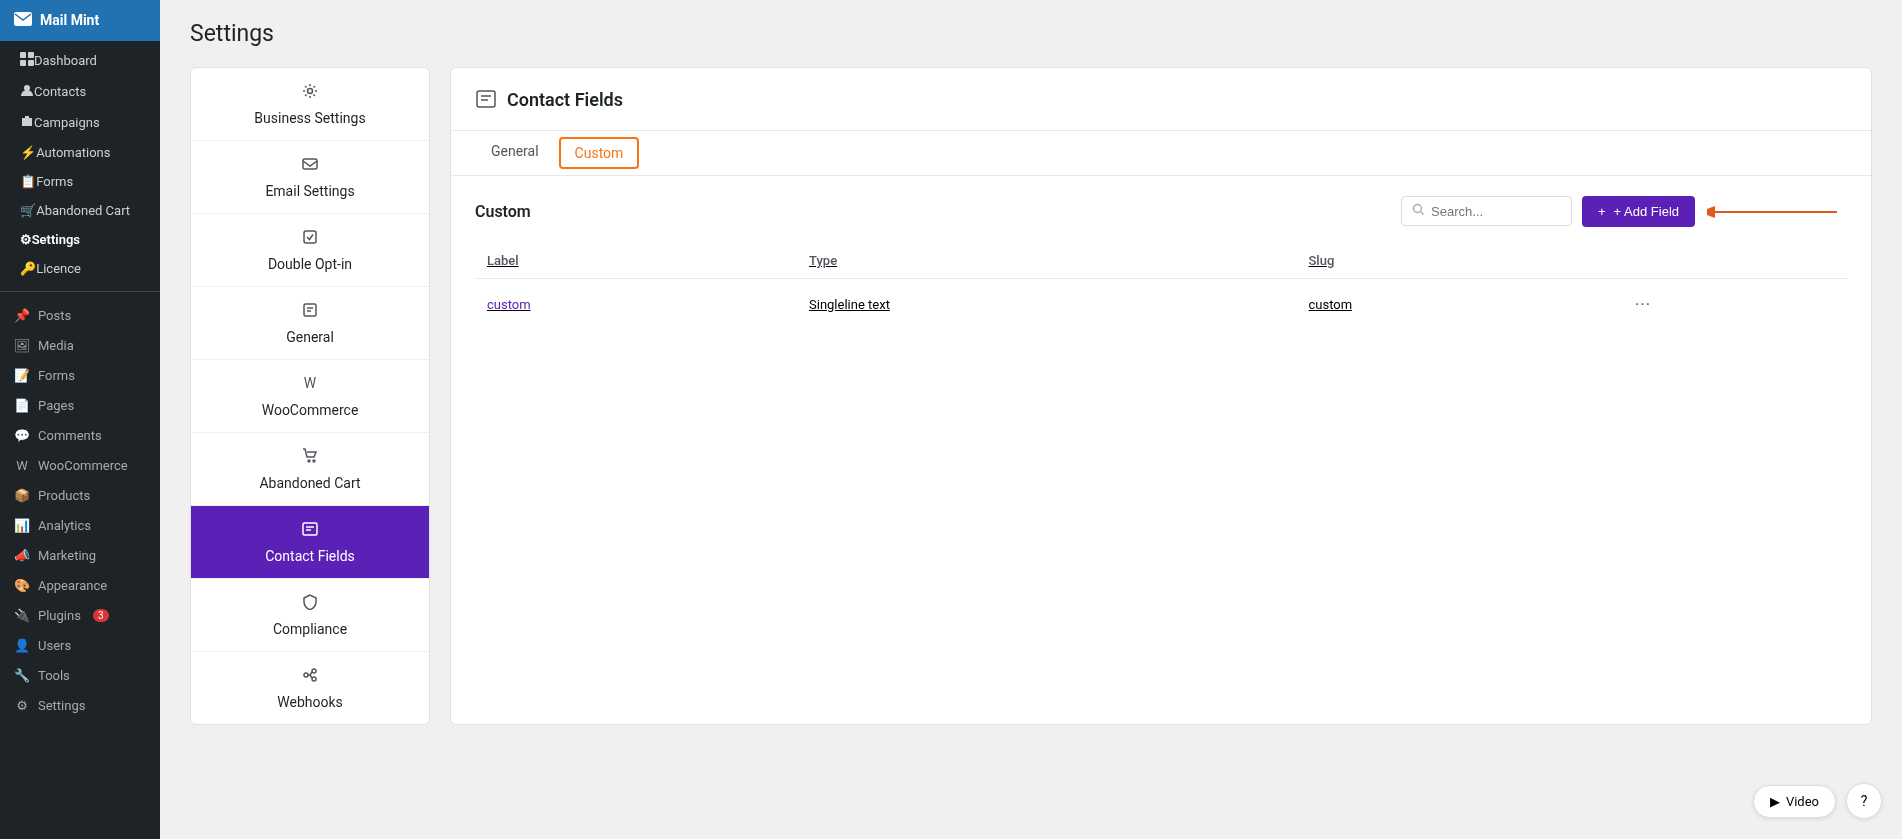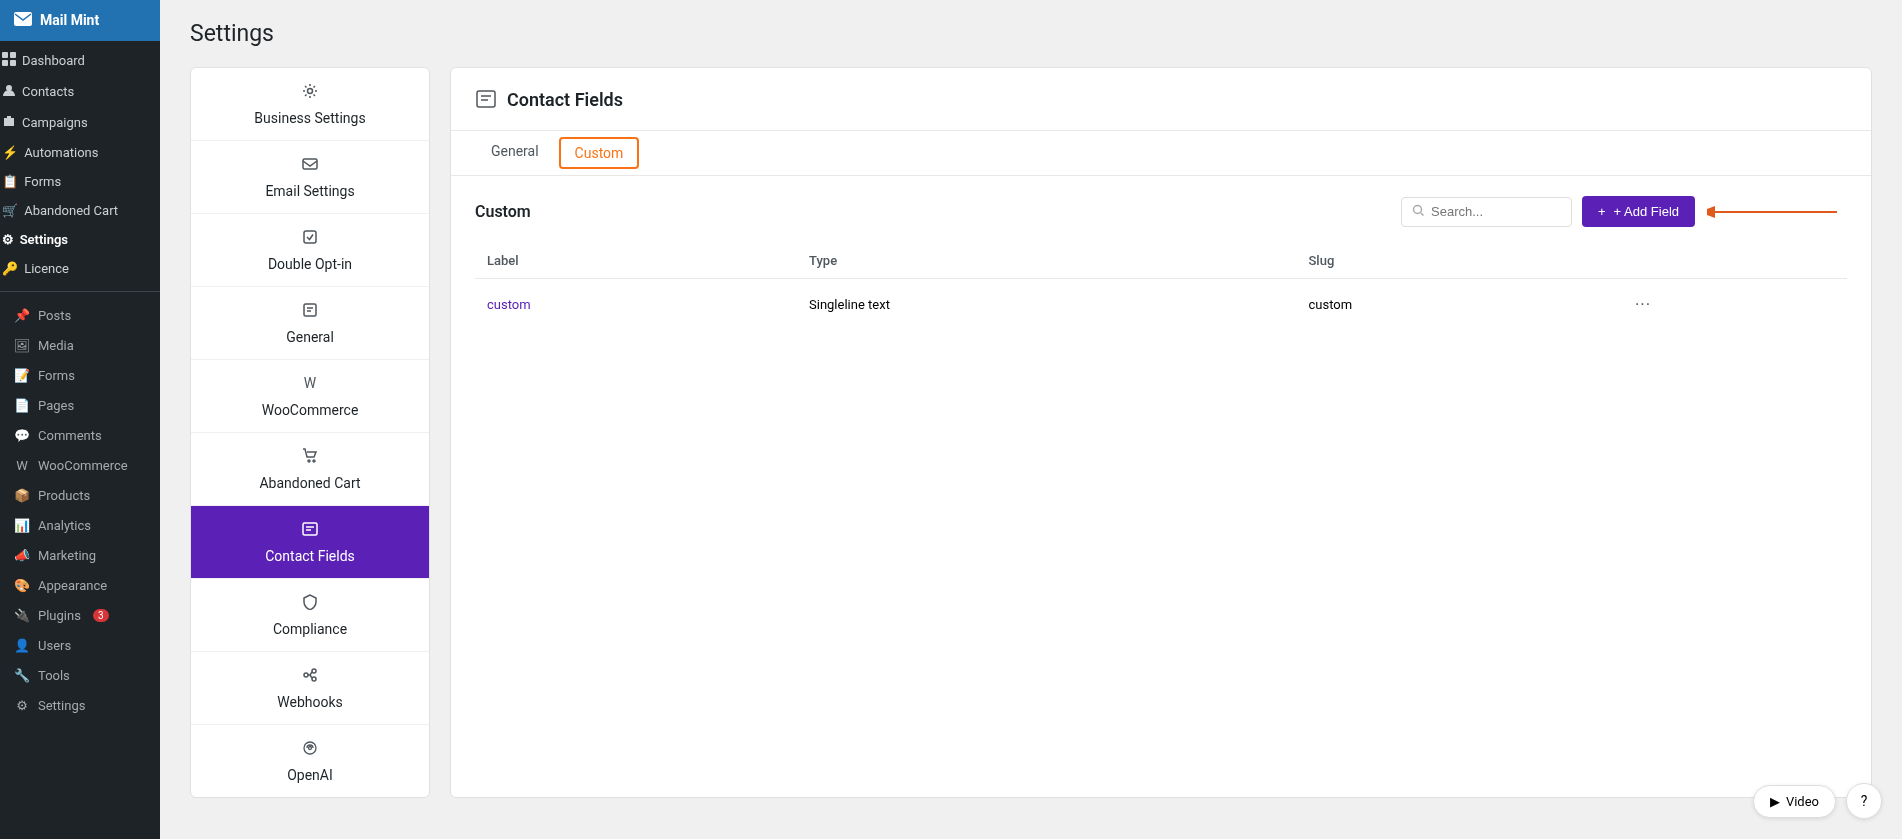--- a/index.html
+++ b/index.html
@@ -7,21 +7,21 @@
 
     
     .sidebar { width: 160px; background: #1d2327; min-height: 839px; flex-shrink: 0; padding-top: 0; }
     .sidebar-section { padding: 4px 0; }
     .sidebar-item { display: flex; align-items: center; gap: 8px; padding: 7px 14px; color: #a7aaad; cursor: pointer; font-size: 13px; }
     .sidebar-item .item-icon { width: 16px; height: 16px; display: inline-flex; align-items: center; justify-content: center; flex-shrink: 0; }
     .sidebar-divider { border-top: 1px solid #3c434a; margin: 4px 0; }
     .sidebar-wp-items { padding: 4px 0; }
     .badge { background: #d63638; color: #fff; border-radius: 9px; font-size: 10px; padding: 1px 5px; margin-left: 4px; }
     .mail-mint-header { background: #2271b1; padding: 12px 14px; color: #fff; font-size: 14px; font-weight: 700; display: flex; align-items: flex-start; gap: 8px; }
-    .mm-nav-item { display: flex; align-items: center; gap: 6px; padding: 7px 2px; color: #ccd0d4; cursor: pointer; font-size: 13px; }
+    .mm-nav-item { display: flex; align-items: center; padding: 7px 20px; color: #ccd0d4; cursor: pointer; font-size: 13px; }
     .mm-nav-item.active-settings { color: #fff; font-weight: 600; }
 
     
     .main { flex: 1; overflow-y: auto; background: #f0f0f1; }
     .content-area { padding: 20px 30px; max-width: 100%; }
     .page-title { font-size: 23px; font-weight: 400; color: #1d2327; margin-bottom: 20px; }
 
     
     .settings-layout { display: flex; gap: 20px; }
 
@@ -42,27 +42,27 @@
 
     
     .cf-tabs { display: flex; gap: 0; padding: 0 24px; border-bottom: 1px solid #e8e8e8; }
     .cf-tab { padding: 12px 16px; cursor: pointer; color: #50575e; font-size: 14px; border-bottom: 2px solid transparent; margin-bottom: -1px; }
     .cf-tab.active { color: #f97316; border-bottom: 2px solid #f97316; border: 2px solid #f97316; border-radius: 4px; margin: 6px 4px; padding: 6px 14px; }
 
     
     .cf-table-area { padding: 20px 24px; }
     .cf-table-header { display: flex; align-items: center; justify-content: space-between; margin-bottom: 16px; }
     .cf-table-title { font-size: 16px; font-weight: 600; color: #1d2327; }
-    .cf-table-actions { display: flex; align-items: center; gap: 10px; }
+    .cf-table-actions { display: flex; align-items: flex-start; gap: 10px; }
     .search-input-wrap { display: flex; align-items: center; border: 1px solid #ddd; border-radius: 4px; padding: 6px 10px; gap: 6px; background: #fff; }
     .search-input-wrap input { border: none; outline: none; font-size: 13px; color: #50575e; width: 130px; }
     .add-field-btn { background: #5b21b6; color: #fff; border: none; border-radius: 4px; padding: 8px 16px; font-size: 13px; font-weight: 500; cursor: pointer; display: flex; align-items: center; gap: 6px; }
 
     
-    .cf-table { width: 100%; border-collapse: collapse; }
+    .cf-table { width: 100%; border-collapse: collapse; text-decoration: underline; }
     .cf-table th { text-align: left; padding: 10px 12px; color: #50575e; font-size: 13px; font-weight: 500; border-bottom: 1px solid #e8e8e8; }
     .cf-table td { padding: 12px 12px; font-size: 13px; border-bottom: 1px solid #f0f0f0; }
     .cf-table tr:last-child td { border-bottom: none; }
     .field-link { color: #5b21b6; text-decoration: none; cursor: pointer; }
     .more-btn { background: none; border: none; cursor: pointer; color: #50575e; font-size: 16px; padding: 4px; }
     .add-field-row { display: flex; align-items: center; gap: 0; }
   </style>
 </head>
 <body>
 
@@ -269,30 +269,20 @@
         <div class="settings-nav-item">
           <span class="nav-icon">
             <svg width="16" height="16" viewBox="0 0 16 16" fill="none" stroke="#50575e" stroke-width="1.5">
               <circle cx="4" cy="8" r="2"></circle>
               <circle cx="12" cy="4" r="2"></circle>
               <circle cx="12" cy="12" r="2"></circle>
               <path d="M6 8h2l2-3M6 8h2l2 3"></path>
             </svg>
           </span>
           <span>Webhooks</span>
-        </div>
-        <div class="settings-nav-item">
-          <span class="nav-icon">
-            <svg width="16" height="16" viewBox="0 0 16 16" fill="none" stroke="#50575e" stroke-width="1.3">
-              <circle cx="8" cy="8" r="6"></circle>
-              <path d="M5 8a3 3 0 016 0"></path>
-              <circle cx="8" cy="8" r="1.5"></circle>
-            </svg>
-          </span>
-          <span>OpenAI</span>
         </div>
       </div>
 
       <div class="settings-content">
 
         <div class="cf-header">
           <span class="cf-header-icon">
             <svg width="20" height="20" viewBox="0 0 20 20" fill="none" stroke="#50575e" stroke-width="1.5">
               <rect x="1" y="2" width="18" height="16" rx="2"></rect>
               <path d="M5 7h10M5 11h7"></path>

